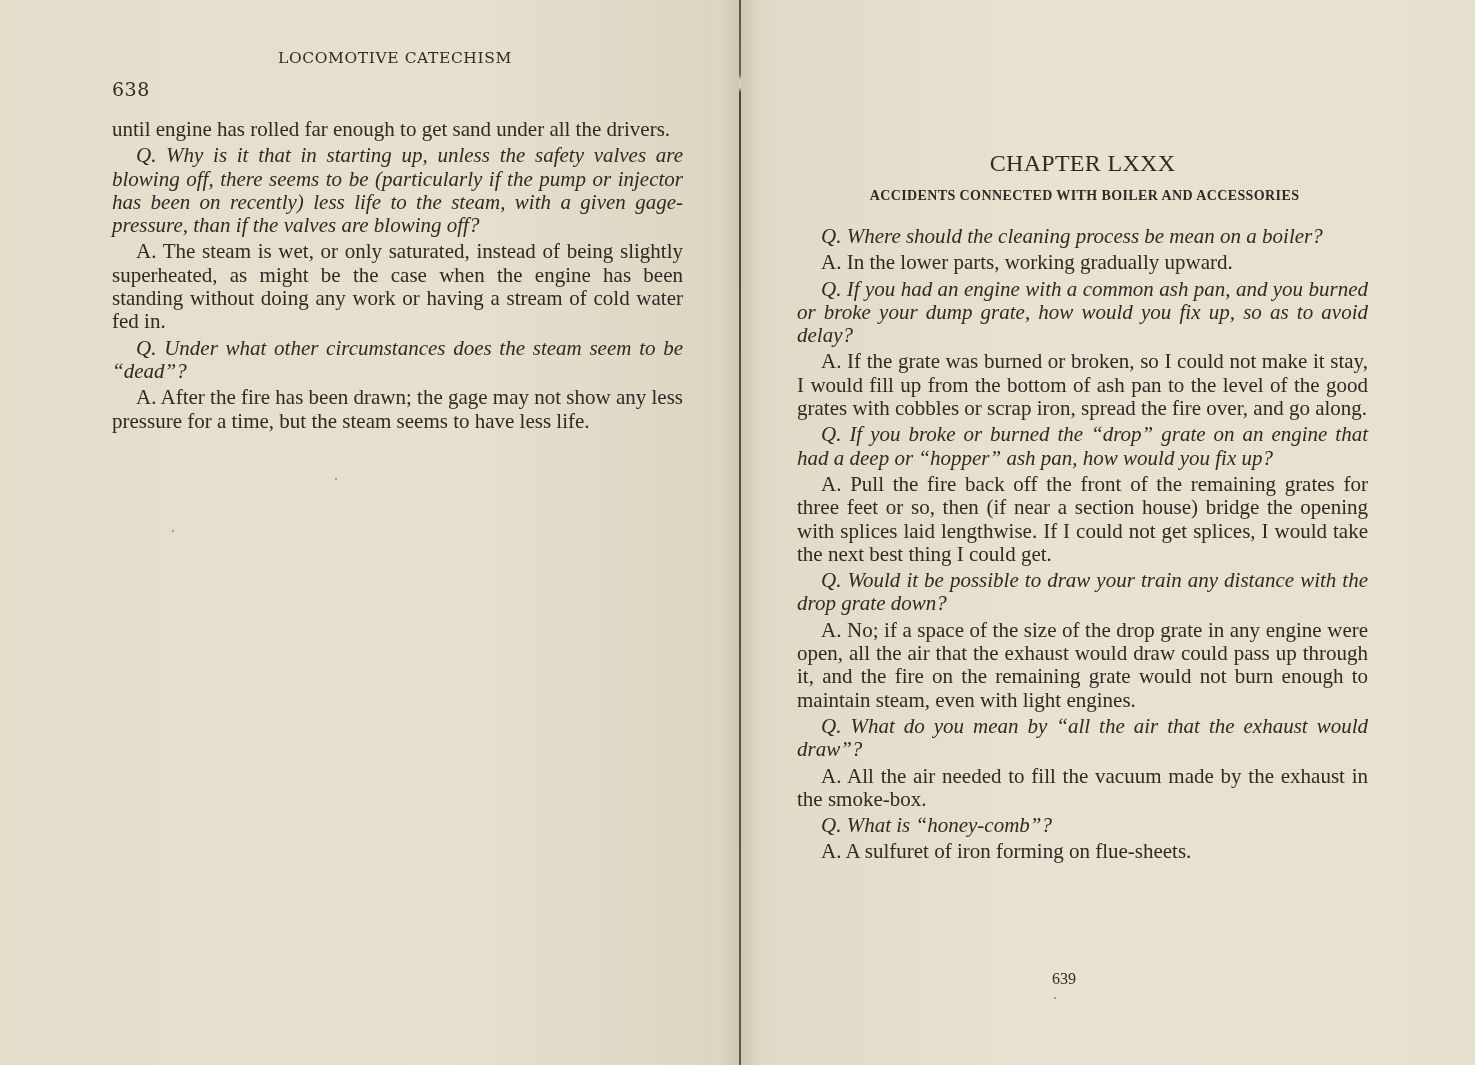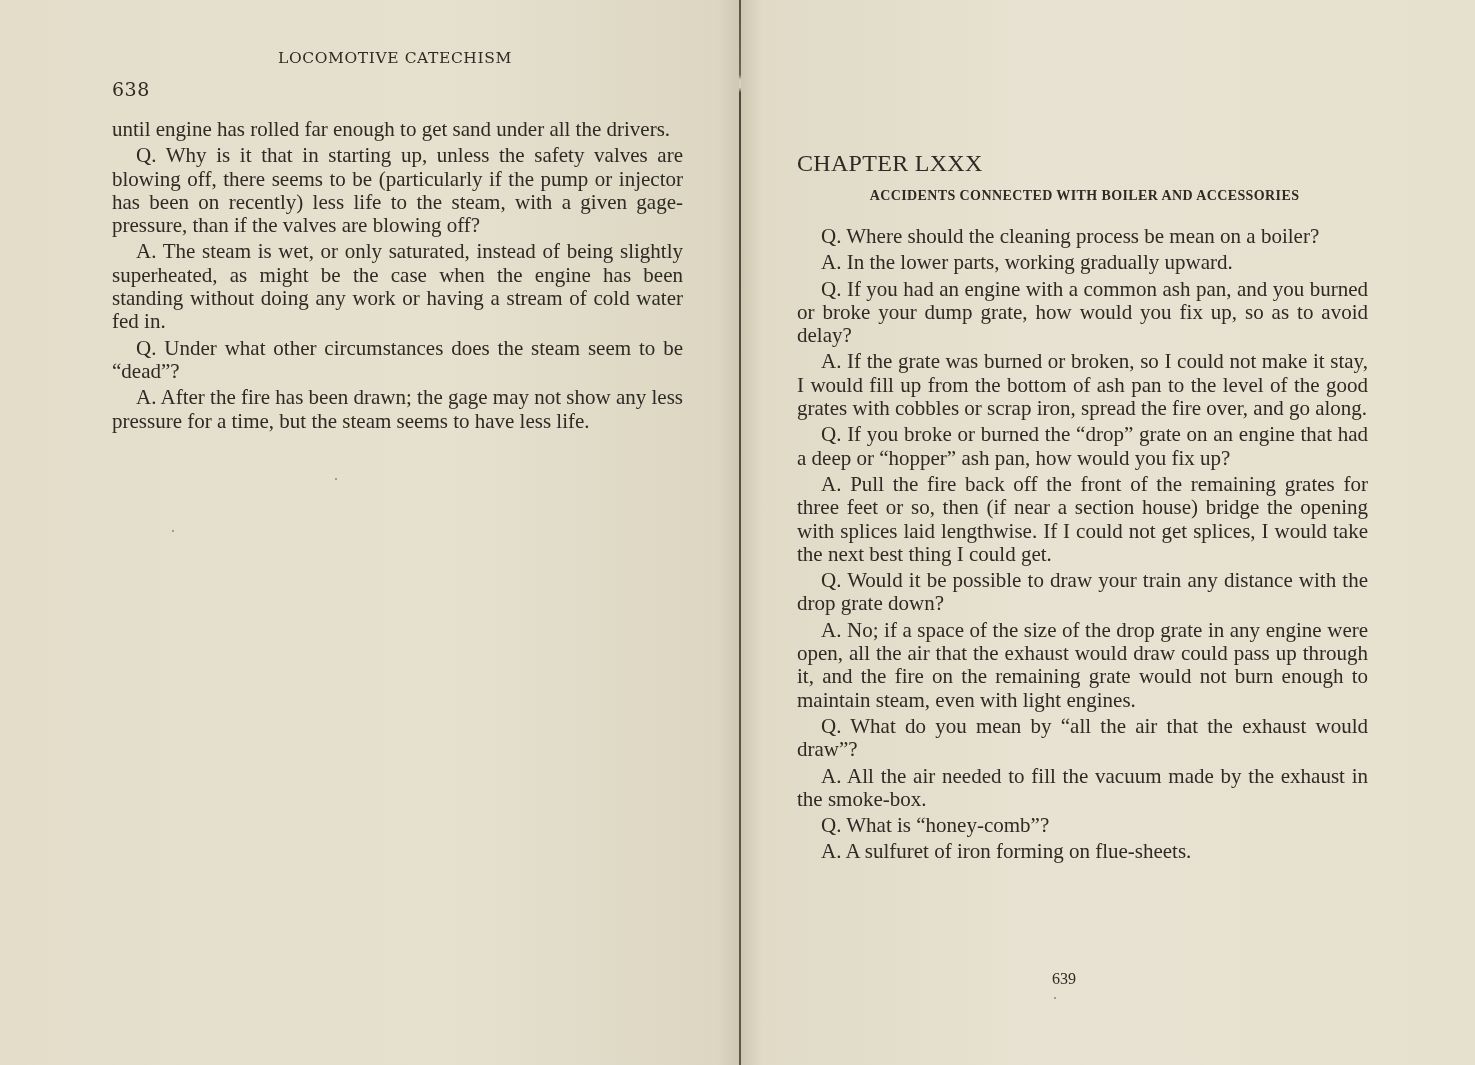--- a/index.html
+++ b/index.html
@@ -36,23 +36,23 @@
     position: absolute; left: 166px; top: 3px; font-size: 15.5px; letter-spacing: 0.6px;
   }
   .text-block {
     position: absolute; font-family: "Liberation Serif", "DejaVu Serif", serif;
     font-size: 21px; line-height: 23.3px; text-align: justify;
   }
   .left-text { left: 112px; top: 94px; width: 571px; margin-top: 24px; }
   .right-text { left: 797px; top: 225px; width: 571px; }
   .para { margin: 0 0 3px 0; text-indent: 0; }
   .para.ind { text-indent: 24px; }
-  .q { }
+  .q { font-style: italic; }
   .chapter-title {
-    position: absolute; left: 797px; top: 150px; width: 571px; 
+    position: absolute; left: 797px; top: 150px; width: 571px; text-align: center;
     font-family: "Liberation Serif", serif; font-size: 24px; letter-spacing: 0.3px;
   }
   .chapter-subtitle {
     position: absolute; left: 797px; top: 188px; width: 575px; text-align: center;
     font-family: "Liberation Serif", serif; font-weight: bold; font-size: 14px; letter-spacing: 0.4px;
   }
   .page-num-right {
     position: absolute; left: 1040px; top: 970px; width: 36px; text-align: right;
     font-family: "Liberation Serif", serif; font-size: 16px;
   }

